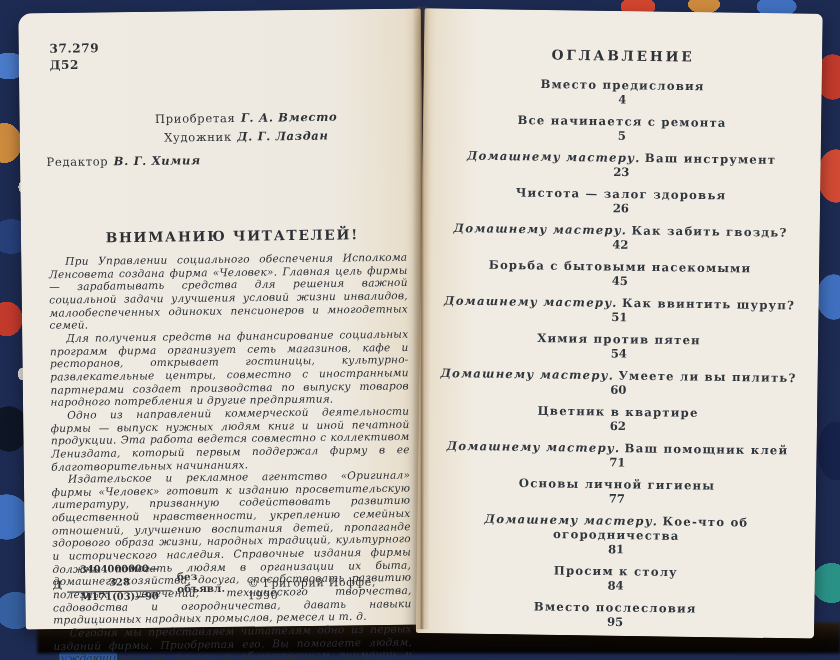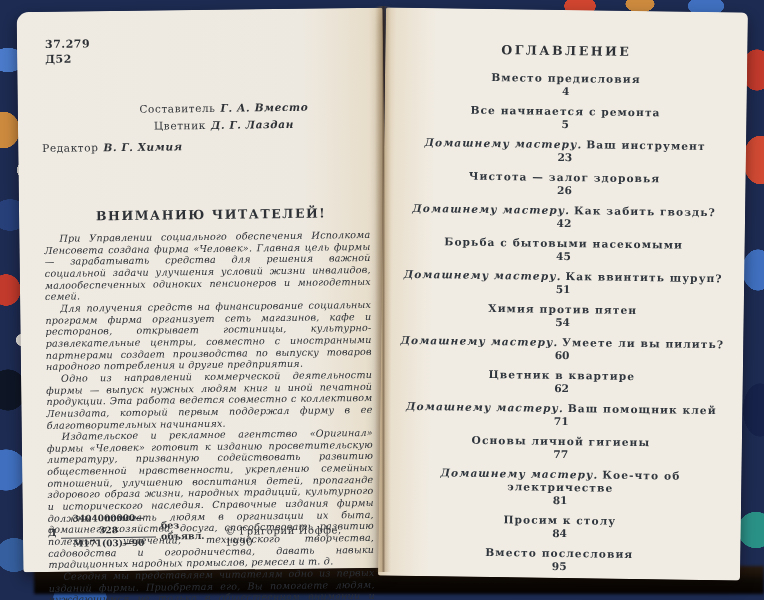--- a/index.html
+++ b/index.html
@@ -93,24 +93,24 @@
   <div class="book-shadow"></div>
 
   <div class="page page-left">
     <div class="codes">
       <div>37.279</div>
       <div>Д52</div>
     </div>
 
     <div class="credits">
       <div class="credit-center">
-        <span class="role">Составитель</span><span class="credit-name">Г. А. Вместо</span>
+        <span class="role">Приобретая</span><span class="credit-name">Г. А. Вместо</span>
       </div>
       <div class="credit-center">
-        <span class="role">Цветник</span><span class="credit-name">Д. Г. Лаздан</span>
+        <span class="role">Художник</span><span class="credit-name">Д. Г. Лаздан</span>
       </div>
       <div class="credit-left">
         <span class="role">Редактор</span><span class="credit-name">В. Г. Химия</span>
       </div>
     </div>
 
     <div class="notice-heading">ВНИМАНИЮ ЧИТАТЕЛЕЙ!</div>
 
     <div class="paras" id="paragraphs">
         <p class="para">При Управлении социального обеспечения Исполкома Ленсовета создана фирма «Человек». Главная цель фирмы — зарабатывать средства для решения важной социальной задачи улучшения условий жизни инвалидов, малообеспеченных одиноких пенсионеров и многодетных семей.</p>
@@ -215,21 +215,21 @@
 
   <div class="toc-entry">
     <div class="toc-title">
       <i class="toc-prefix"></i><span class="toc-text">Основы личной гигиены</span>
     </div>
     <div class="toc-page">77</div>
   </div>
 
   <div class="toc-entry">
     <div class="toc-title">
-      <i class="toc-prefix">Домашнему мастеру.</i><span class="toc-text">Кое-что об электричестве</span>
+      <i class="toc-prefix">Домашнему мастеру.</i><span class="toc-text">Кое-что об огородничества</span>
     </div>
     <div class="toc-page">81</div>
   </div>
 
   <div class="toc-entry">
     <div class="toc-title">
       <i class="toc-prefix"></i><span class="toc-text">Просим к столу</span>
     </div>
     <div class="toc-page">84</div>
   </div>

